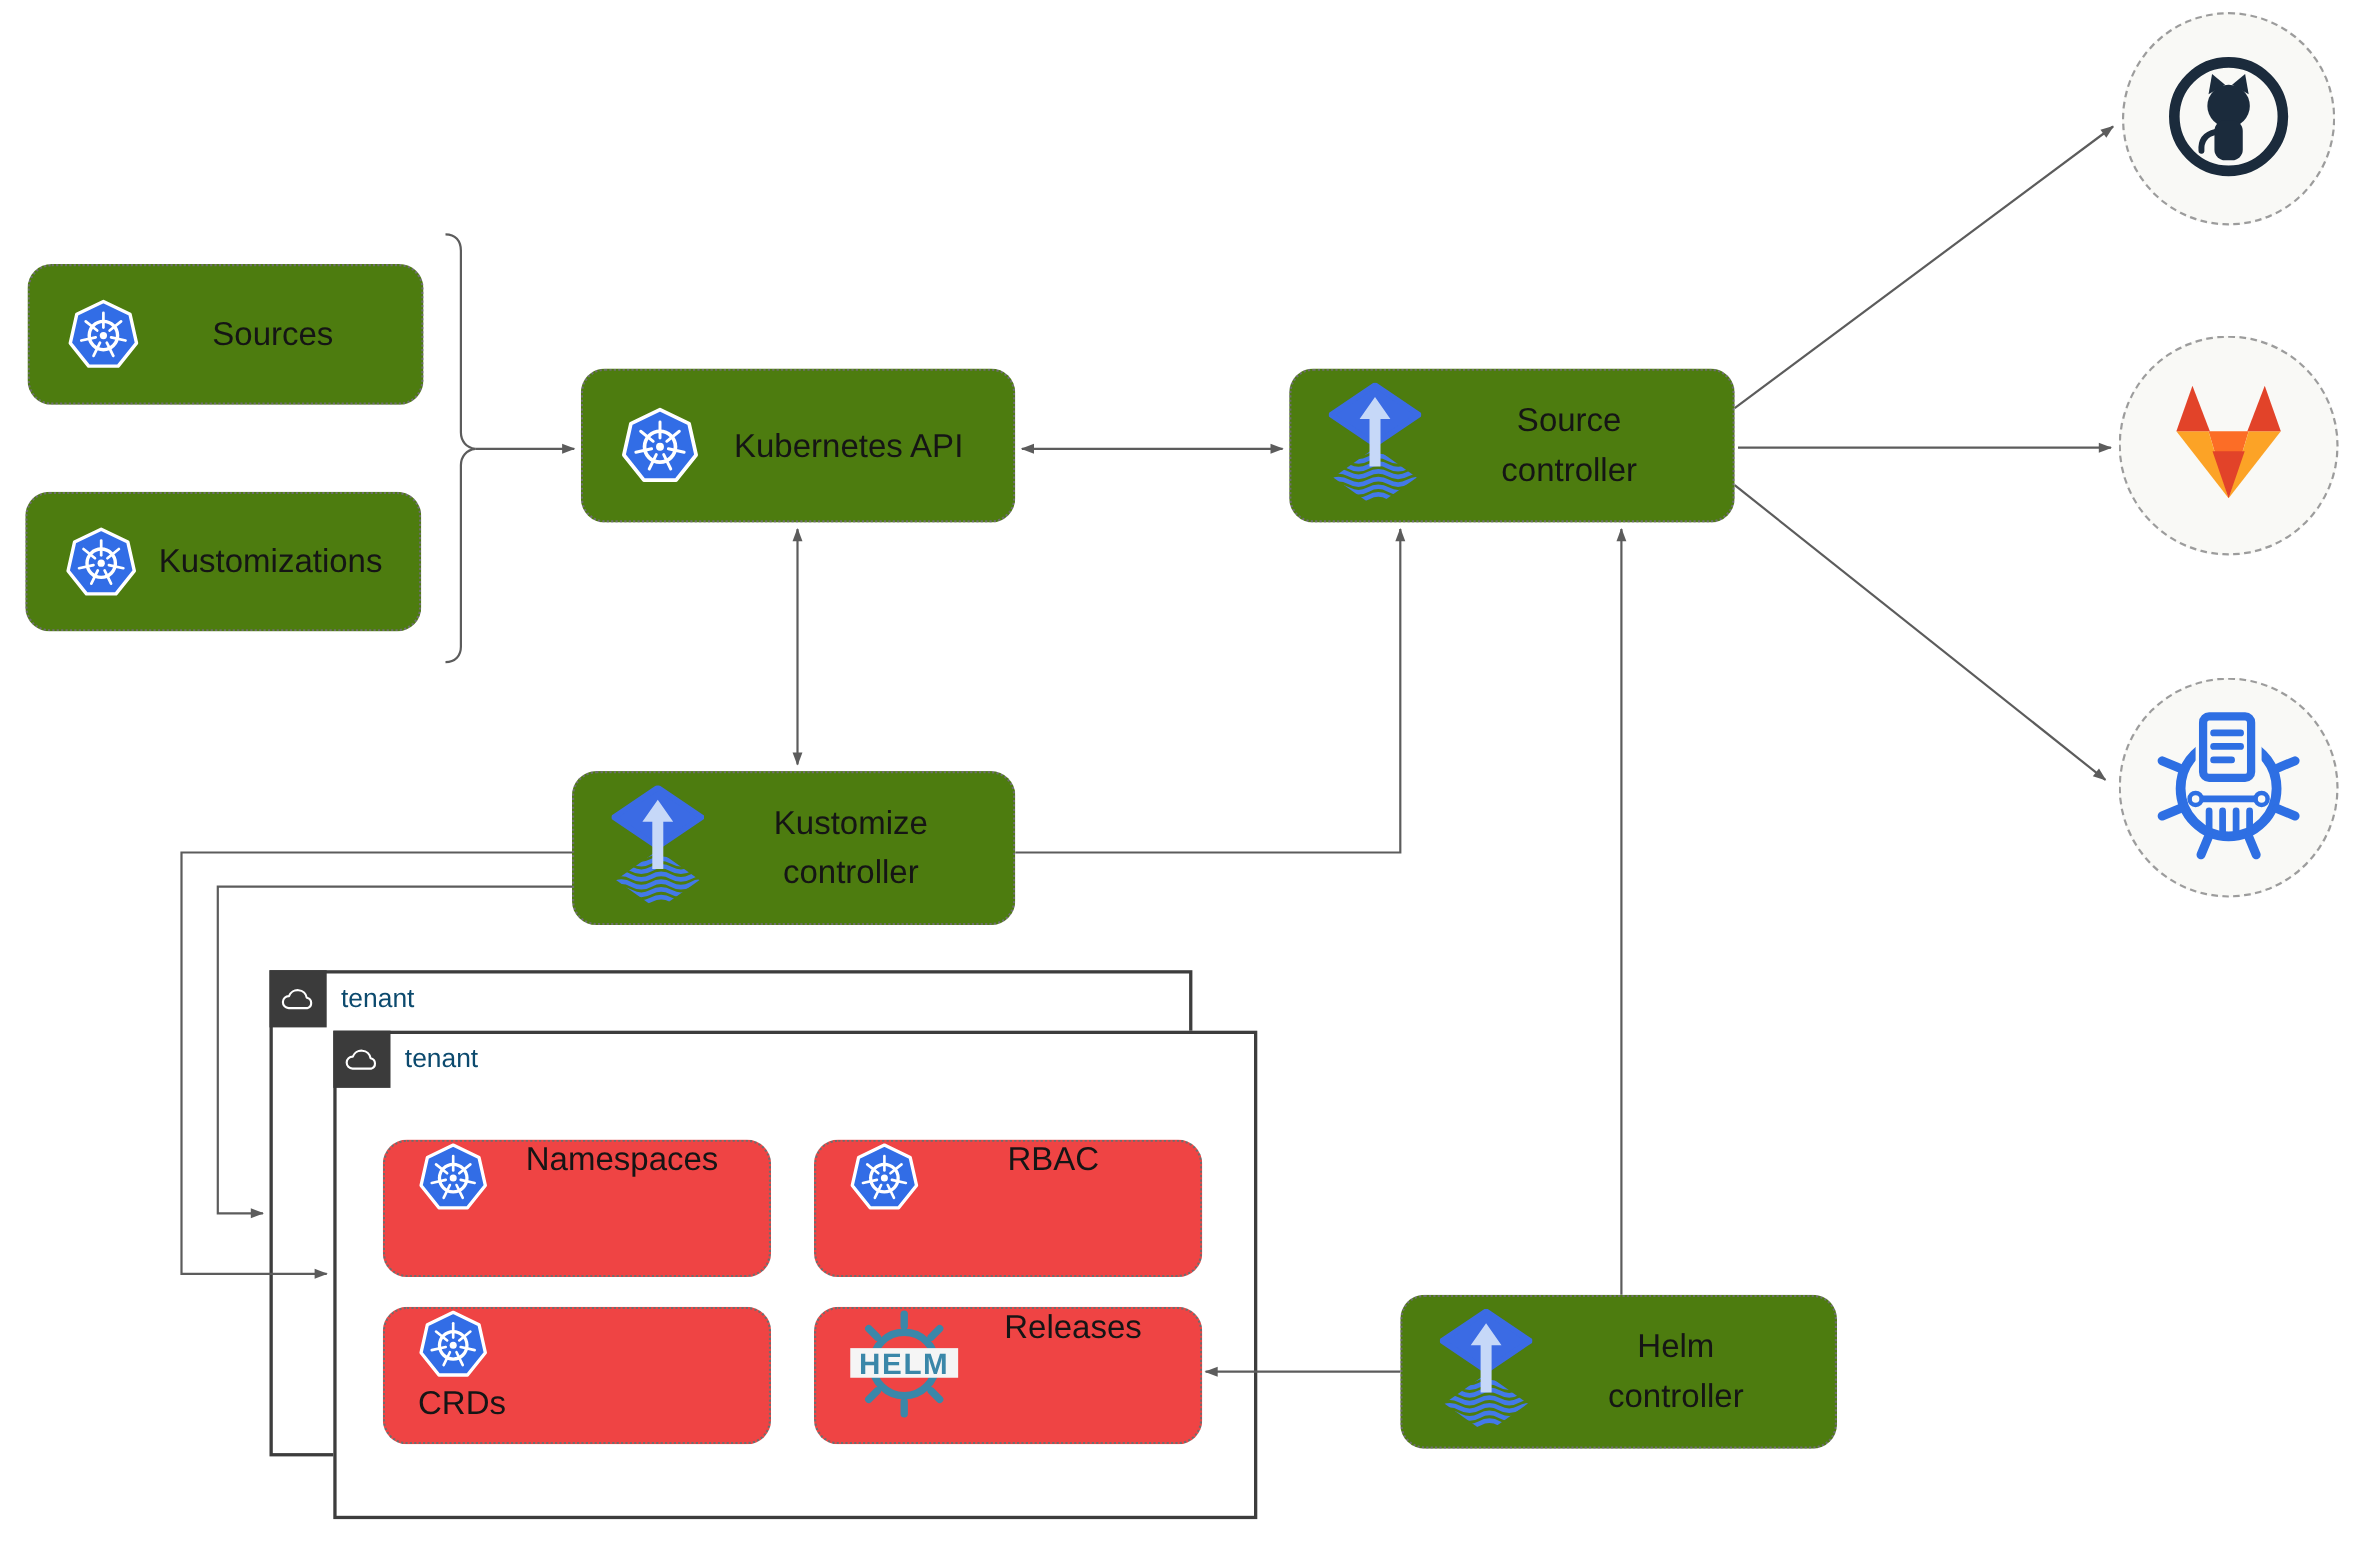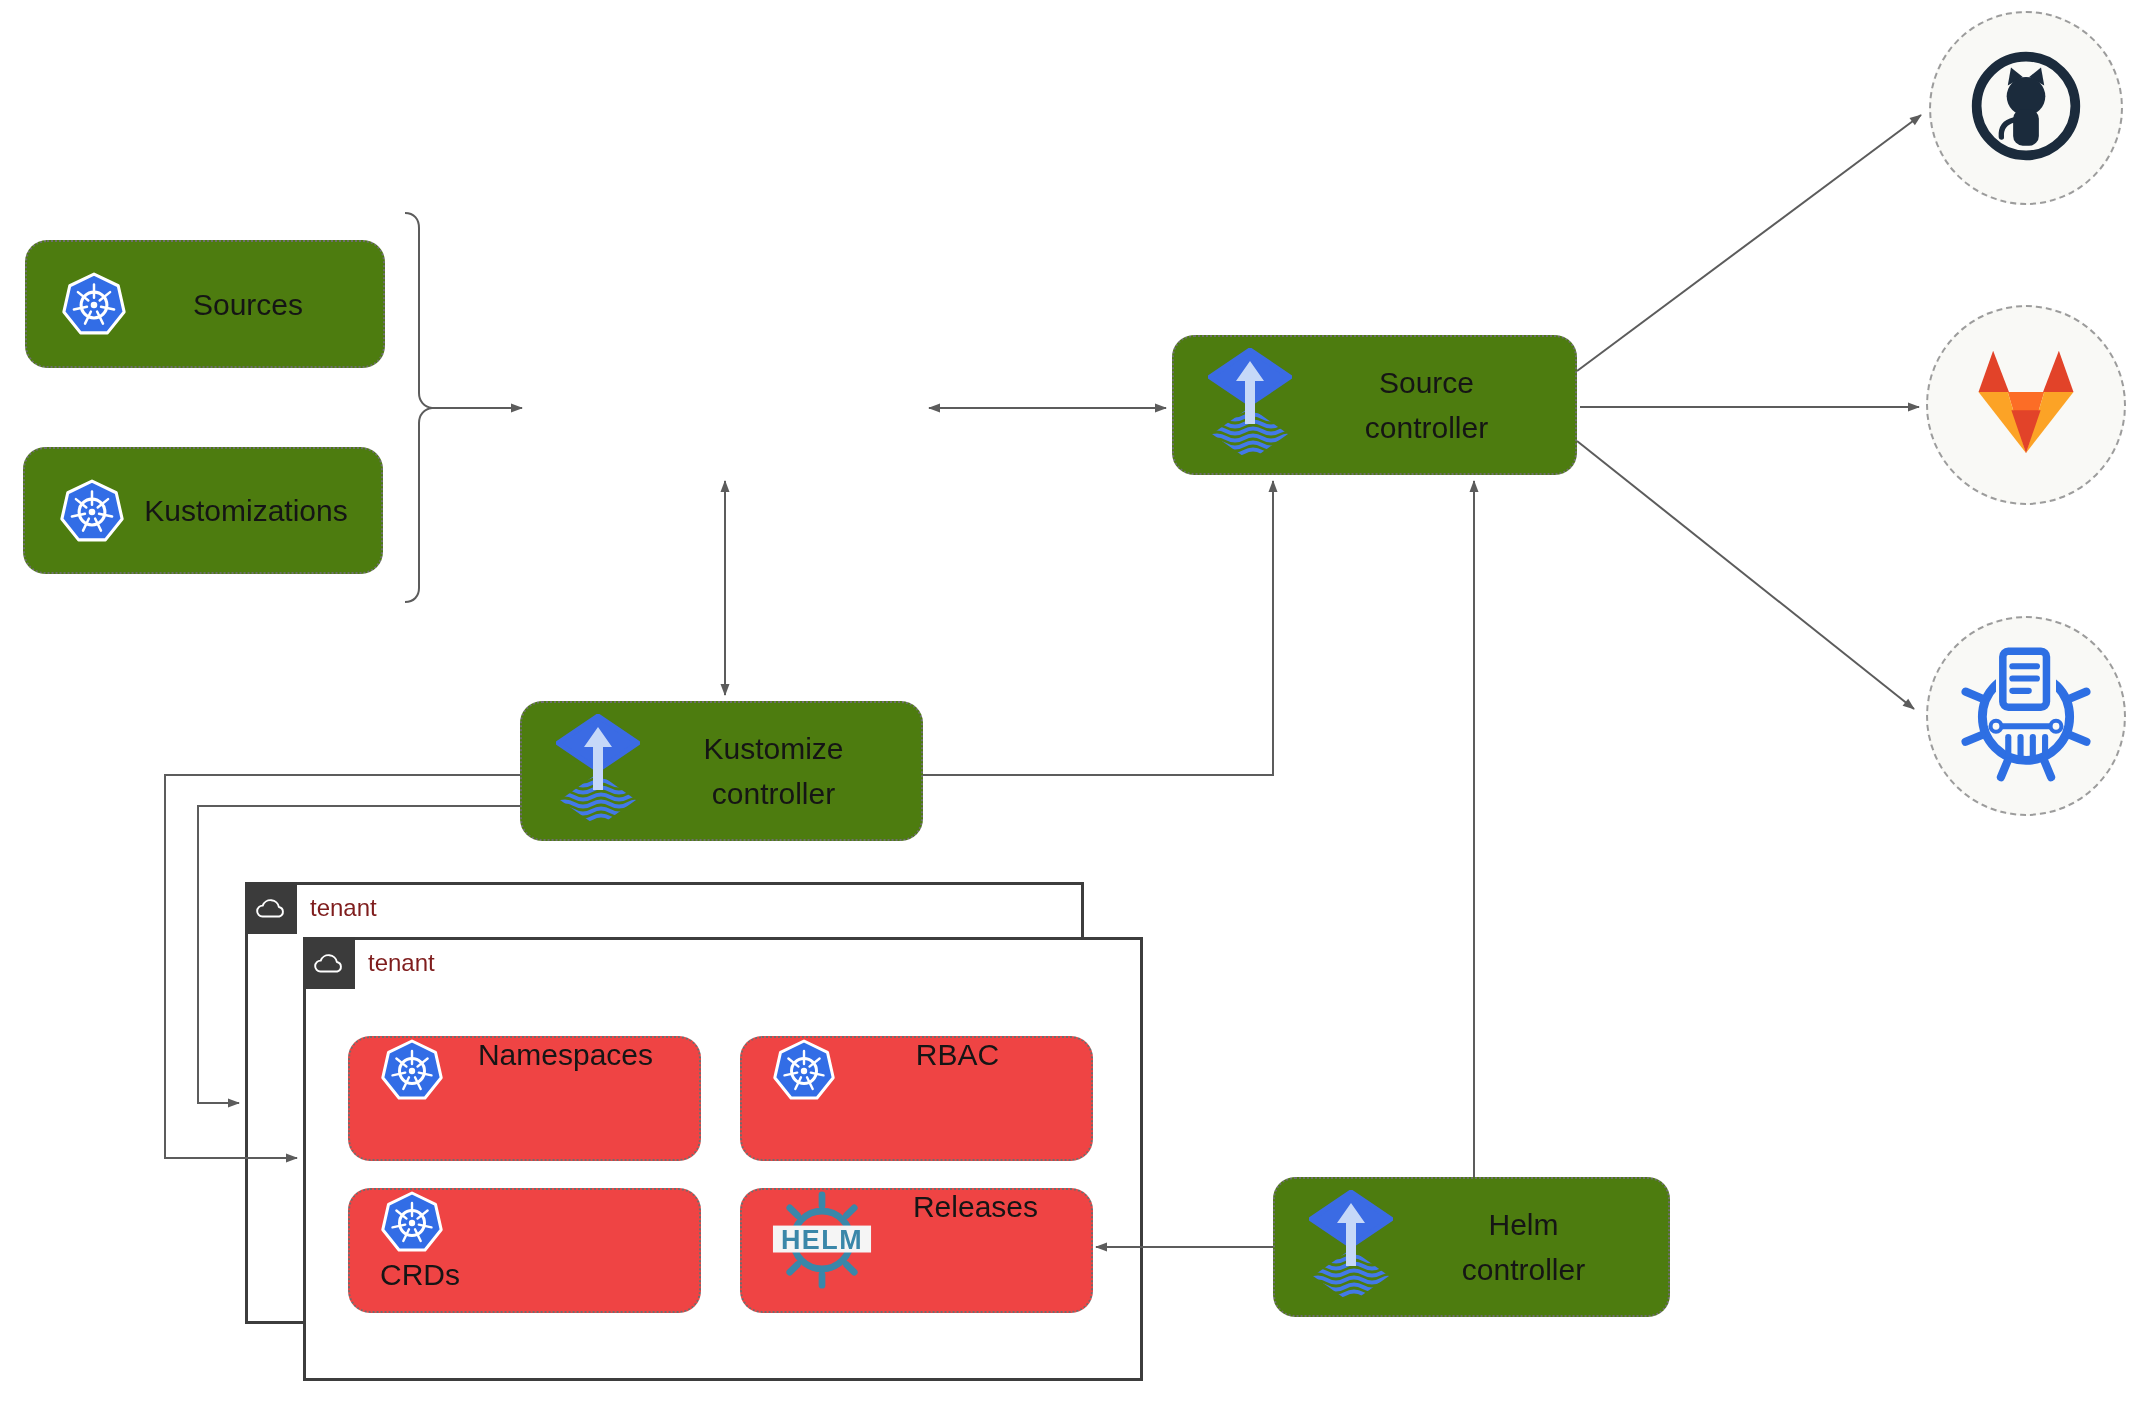--- a/index.html
+++ b/index.html
@@ -14,21 +14,21 @@
   .node .icon-wrap{flex:0 0 auto;display:flex;align-items:center;justify-content:center;}
 
   
   .ext-circle{position:absolute;box-sizing:border-box;border:2px dashed #9c9c9c;border-radius:50%;
               background:#f9f9f6;display:flex;align-items:center;justify-content:center;z-index:3;}
 
   
   .tenant{position:absolute;box-sizing:border-box;background:#ffffff;border:3px solid #3d3d3d;z-index:1;}
   .tenant-tab{position:absolute;top:-3px;left:-3px;width:52px;height:52px;background:#3b3b3b;
               display:flex;align-items:center;justify-content:center;}
-  .tenant-lbl{position:absolute;top:-3px;left:62px;height:52px;line-height:52px;font-size:24px;color:#7f1d1d;}
+  .tenant-lbl{position:absolute;top:-3px;left:62px;height:52px;line-height:52px;font-size:24px;color:#0c4a6e;}
 
   .inner-node{position:absolute;box-sizing:border-box;background:#ef4444;border:2px dotted #6e6e6e;
               border-radius:22px;display:flex;align-items:flex-start;padding-left:30px;}
   .inner-node .lbl{flex:1;text-align:center;font-size:30px;padding-right:12px;}
 
   #connectors{position:absolute;top:0;left:0;z-index:2;pointer-events:none;}
   svg text.helm-word{font-family:"Liberation Sans","DejaVu Sans",sans-serif;font-weight:bold;}
 </style>
 </head>
 <body>
@@ -202,20 +202,39 @@
             <line x1="35" y1="39.3" x2="40.7" y2="51"></line>
           <line x1="29" y1="39.3" x2="23.3" y2="51"></line>
             <line x1="25.2" y1="34.6" x2="12.5" y2="37.4"></line>
           <line x1="26.5" y1="28.6" x2="16.4" y2="20.5"></line>
         </g>
       </svg>
     </span>
     <span class="lbl">Kustomizations</span>
   </div>
 
+  <div class="node" style="left:528px;top:335px;width:395px;height:140px;">
+    <span class="icon-wrap">
+      <svg width="72" height="72" viewBox="0 0 64 64">
+        <polygon points="32,3 55.5,14.3 61.2,39.7 45,60 19,60 2.8,39.7 8.5,14.3" fill="#326de6" stroke="#ffffff" stroke-width="3" stroke-linejoin="round"></polygon>
+        <circle cx="32" cy="33" r="12.5" fill="none" stroke="#ffffff" stroke-width="3"></circle>
+        <circle cx="32" cy="33" r="3.2" fill="#ffffff"></circle>
+        <g stroke="#ffffff" stroke-width="2.4" stroke-linecap="round">
+          <line x1="32" y1="26" x2="32" y2="13"></line>
+            <line x1="37.5" y1="28.6" x2="47.6" y2="20.5"></line>
+          <line x1="38.8" y1="34.6" x2="51.5" y2="37.4"></line>
+            <line x1="35" y1="39.3" x2="40.7" y2="51"></line>
+          <line x1="29" y1="39.3" x2="23.3" y2="51"></line>
+            <line x1="25.2" y1="34.6" x2="12.5" y2="37.4"></line>
+          <line x1="26.5" y1="28.6" x2="16.4" y2="20.5"></line>
+        </g>
+      </svg>
+    </span>
+    <span class="lbl">Kubernetes API</span>
+  </div>
 
   <div class="node" style="left:1172px;top:335px;width:405px;height:140px;">
     <span class="icon-wrap">
       <svg width="84" height="114" viewBox="0 0 84 114">
         <path d="M42,2 L82,29 L42,56 L2,29 Z" fill="#3b6be4" stroke="#3b6be4" stroke-width="5" stroke-linejoin="round"></path>
         <clipPath id="fw1">
             <path d="M42,59 L80,86 L42,113 L4,86 Z"></path>
           </clipPath>
         <g clip-path="url(#fw1)" stroke="#4379e8" stroke-width="4.2" fill="none">
           <path d="M0,62 q9,-5 18,0 t18,0 t18,0 t18,0 t18,0"></path>

